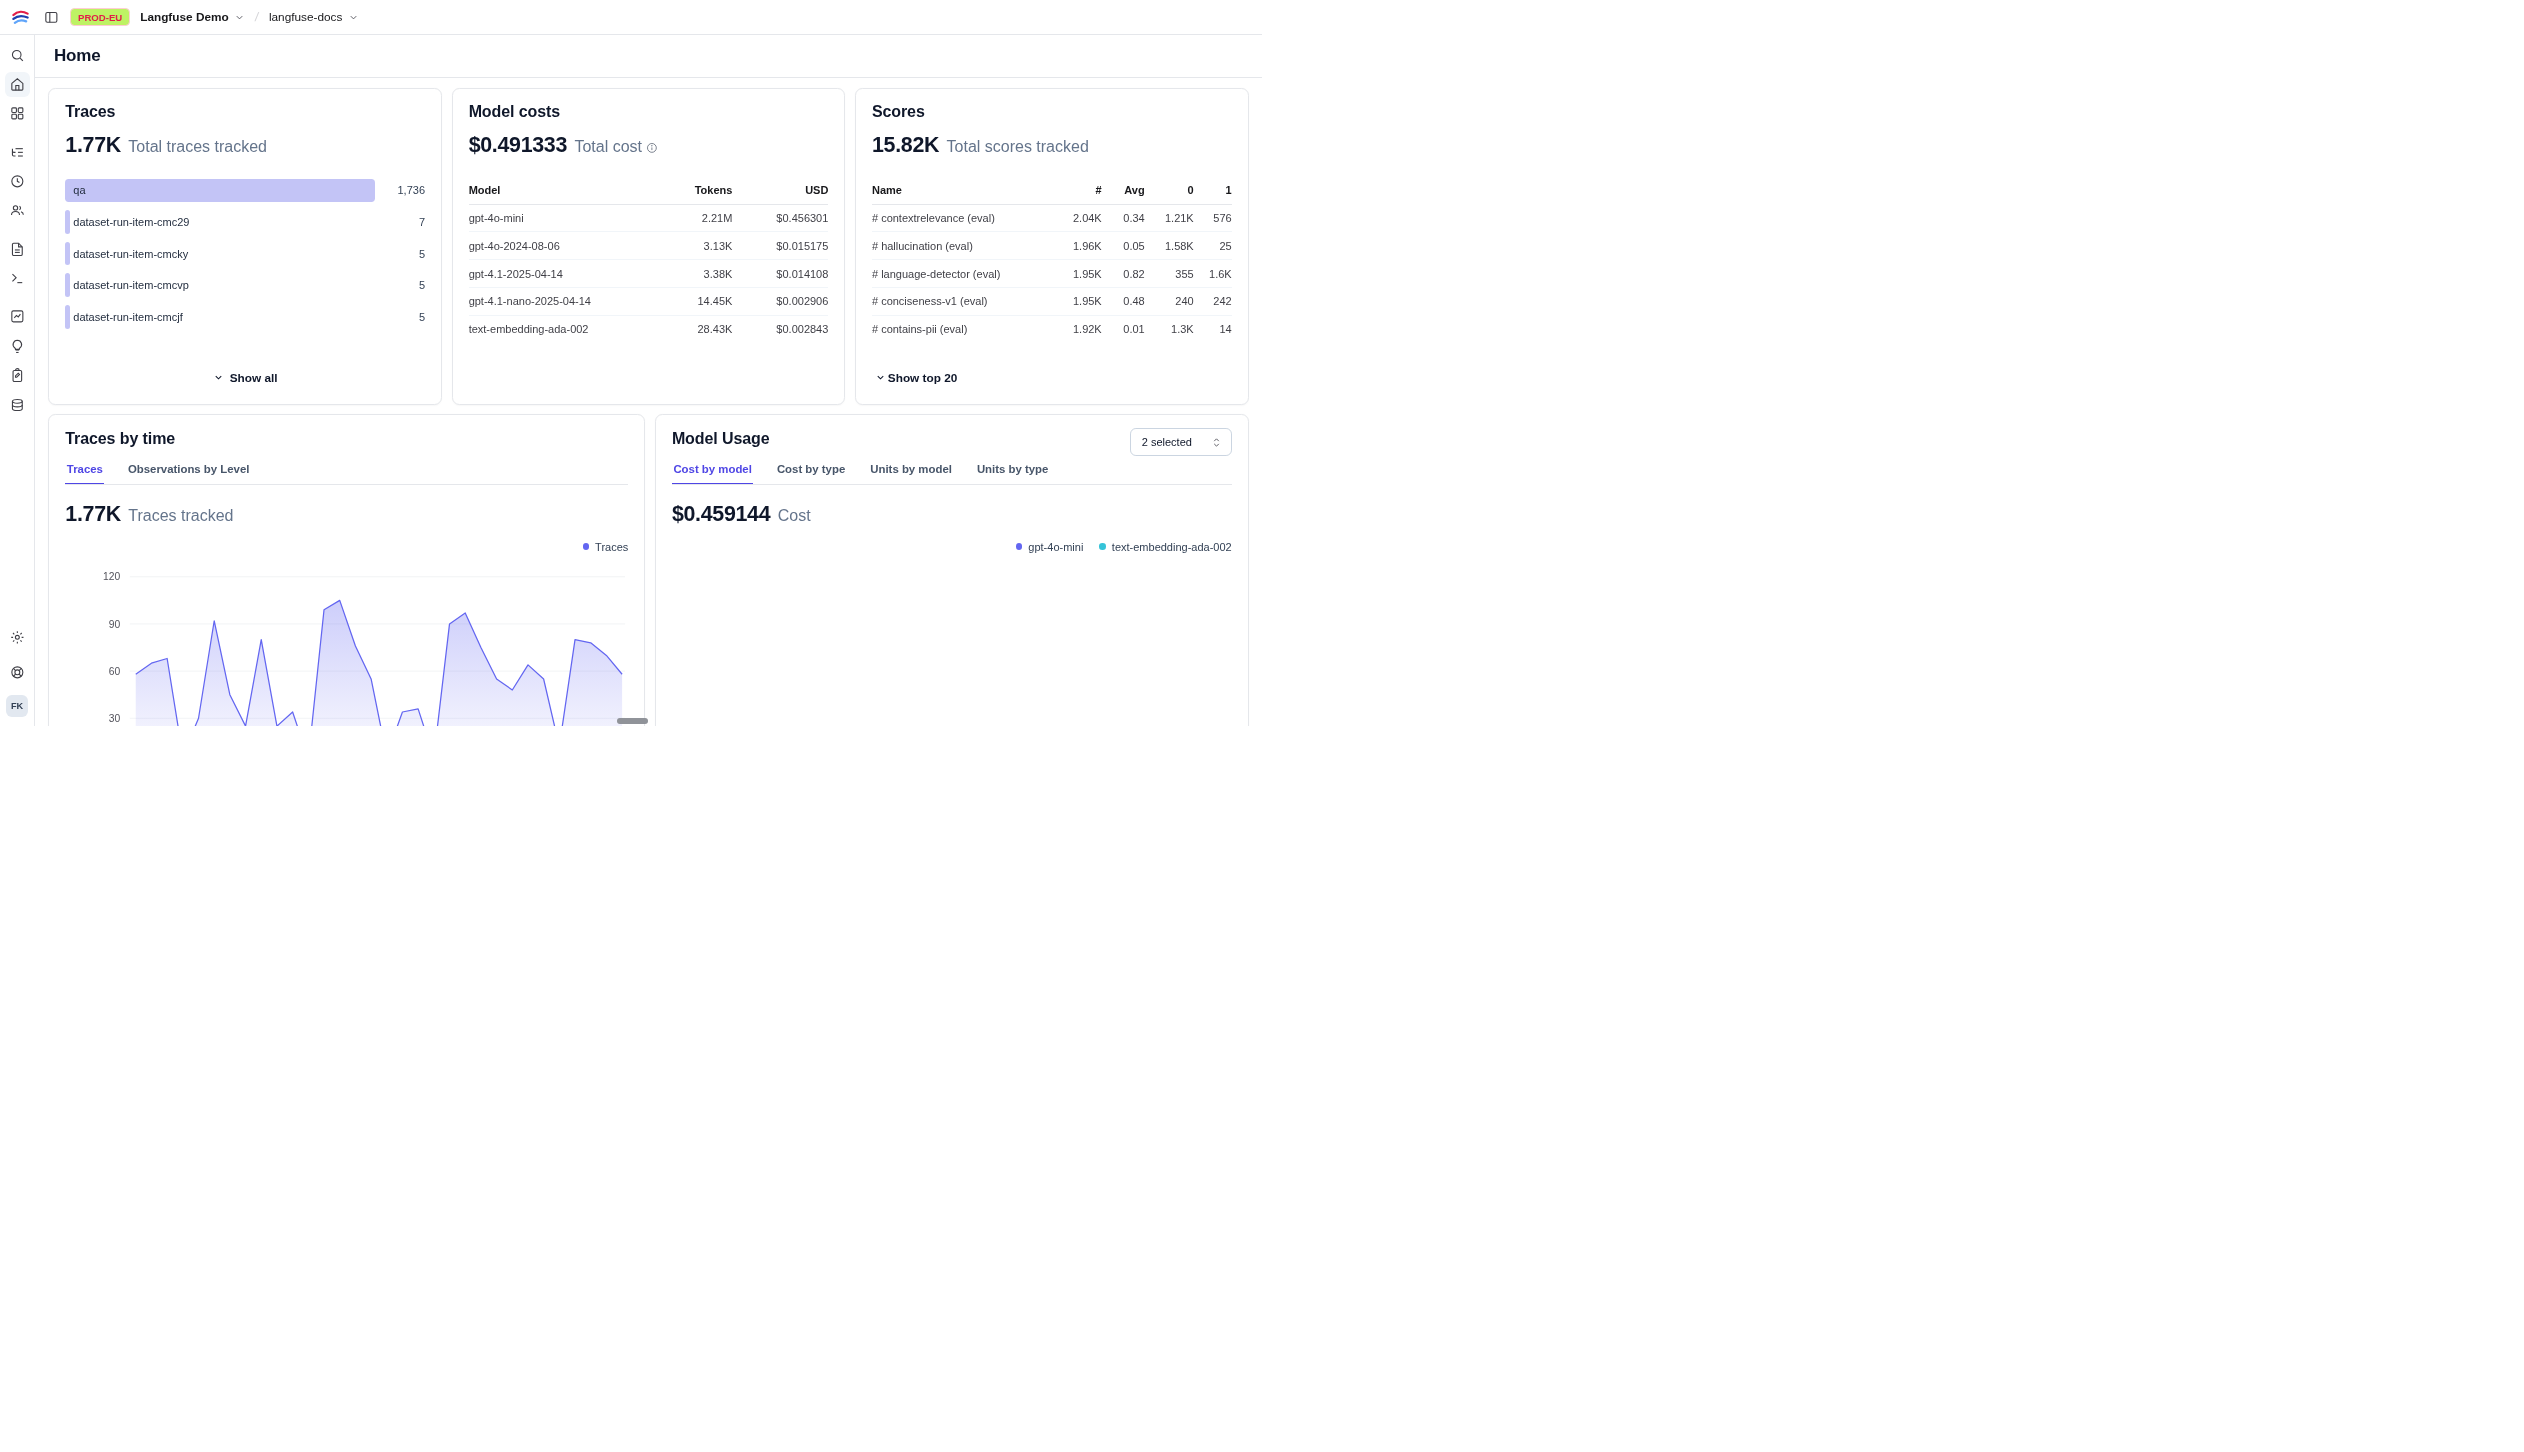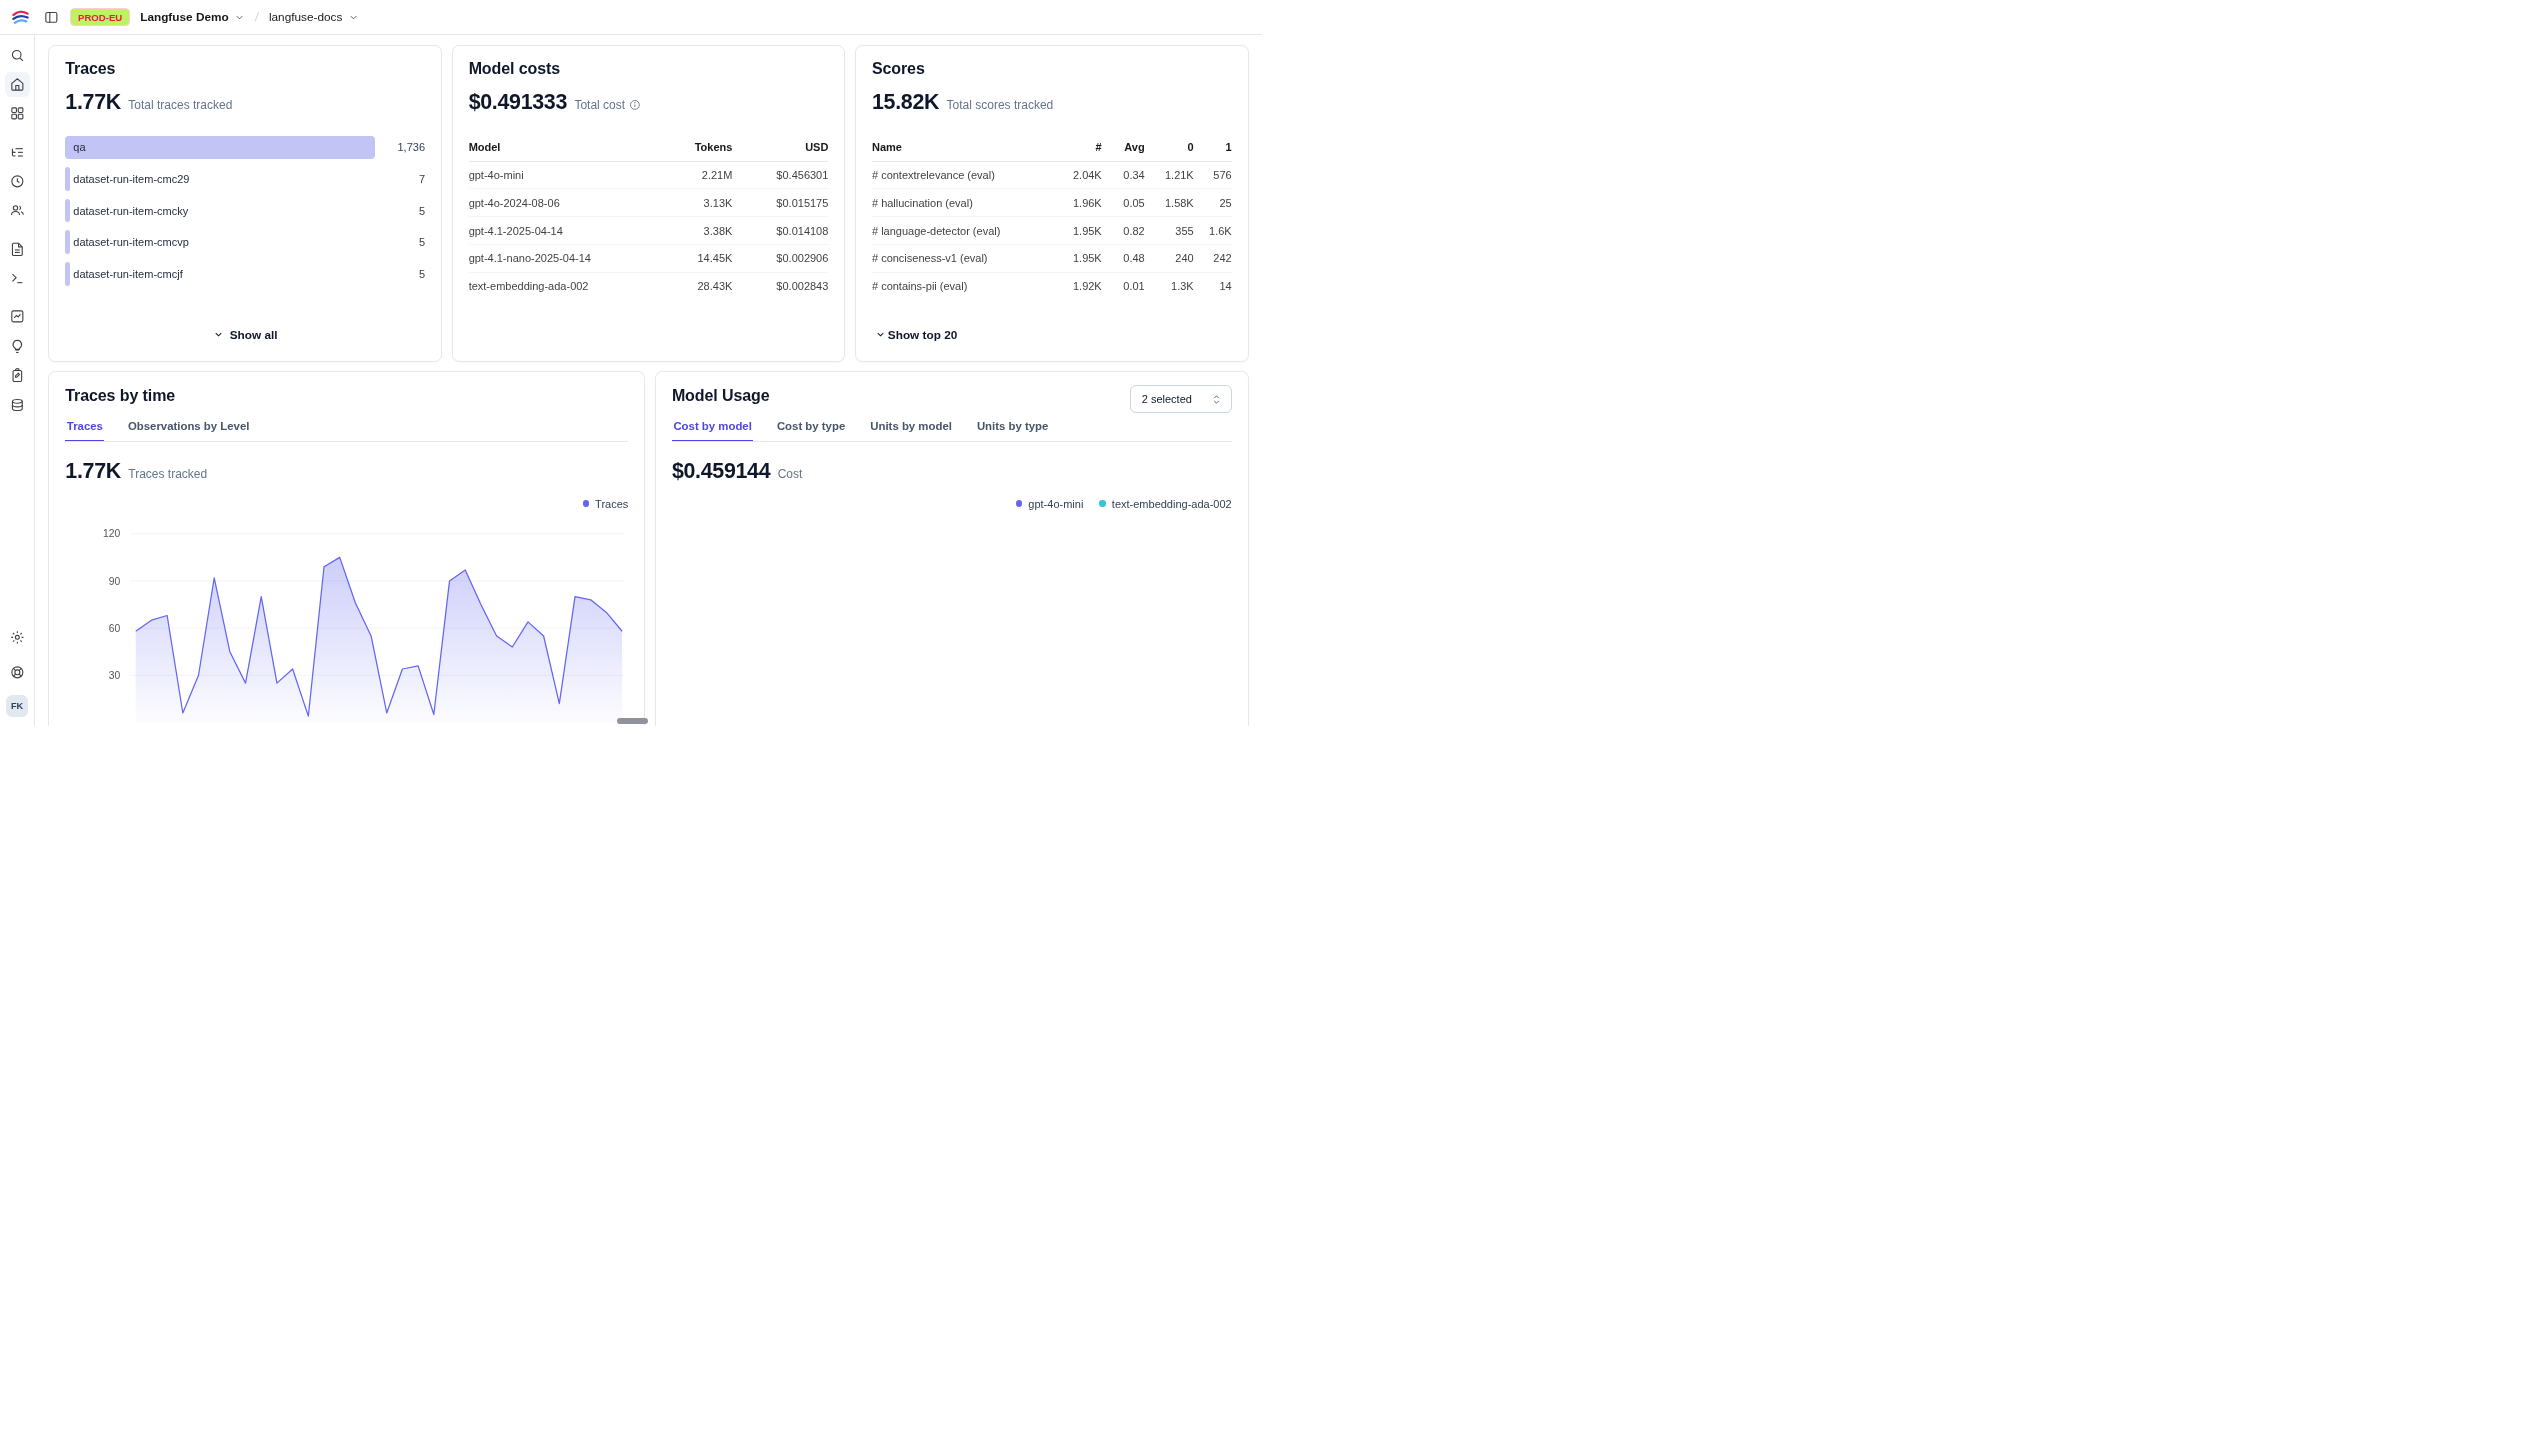--- a/index.html
+++ b/index.html
@@ -30,21 +30,21 @@
   .content { padding:9.6px 13.3px 0; overflow:hidden; }
 
   .row-top { display:grid; grid-template-columns:1fr 1fr 1fr; gap:9.6px; margin-bottom:9.6px; }
   .row-bottom { display:grid; grid-template-columns:1fr 1fr; gap:9.6px; }
   .card { border:0.7px solid #e5e7eb; border-radius:7.4px; background:#fff; padding:14.7px 16px; box-shadow:0 0.7px 1.5px rgba(0,0,0,.03); display:flex; flex-direction:column; }
   .row-top .card { height:317px; }
   .row-bottom .card { height:457px; position:relative; }
   .card-title { font-size:16px; font-weight:700; letter-spacing:-0.1px; }
   .metric-row { display:flex; align-items:baseline; margin-top:11.8px; }
   .metric { font-size:21.4px; font-weight:700; letter-spacing:-0.3px; }
-  .metric-label { font-size:12px; color:#64748b; margin-left:7.4px; }
+  .metric-label { font-size:16px; color:#64748b; margin-left:7.4px; }
   .metric-label .info { vertical-align:-1.5px; margin-left:3.7px; }
 
   
   .bar-list { margin-top:20.6px; }
   .bar-row { position:relative; height:23.6px; display:flex; align-items:center; margin-bottom:8px; cursor:pointer; }
   .bar { position:absolute; left:0; top:0; bottom:0; background:#c3c4f6; border-radius:3.7px; min-width:3.7px; }
   .bar-label { position:relative; margin-left:8px; font-size:11px; color:#1e293b; }
   .bar-value { margin-left:auto; font-size:11px; color:#334155; position:relative; }
   .show-all { margin-top:auto; align-self:center; display:flex; align-items:center; gap:5.9px; background:none; border:none; cursor:pointer; font-family:inherit; font-size:11.8px; font-weight:600; color:#0f172a; padding:4.4px 7.4px; }
   .show-top { margin-top:auto; align-self:flex-start; display:flex; align-items:center; gap:2px; background:none; border:none; cursor:pointer; font-family:inherit; font-size:11.8px; font-weight:600; color:#0f172a; padding:4.4px 2.9px; }
@@ -217,20 +217,23 @@
             <circle cx="12" cy="12" r="9"></circle>
             <circle cx="12" cy="12" r="4"></circle>
             <path d="M5.6 5.6l3.5 3.5M14.9 14.9l3.5 3.5M18.4 5.6l-3.5 3.5M9.1 14.9l-3.5 3.5"></path>
           </svg>
       </button>
       <button class="avatar">FK</button>
     </div>
   </aside>
 
   <main class="main">
+    <div class="page-header">
+      <h1 class="page-title">Home</h1>
+    </div>
 
     <div class="content">
 
       <div class="row-top">
 
         <section class="card">
           <h2 class="card-title">Traces</h2>
           <div class="metric-row">
             <span class="metric">1.77K</span>
             <span class="metric-label">Total traces tracked</span>

